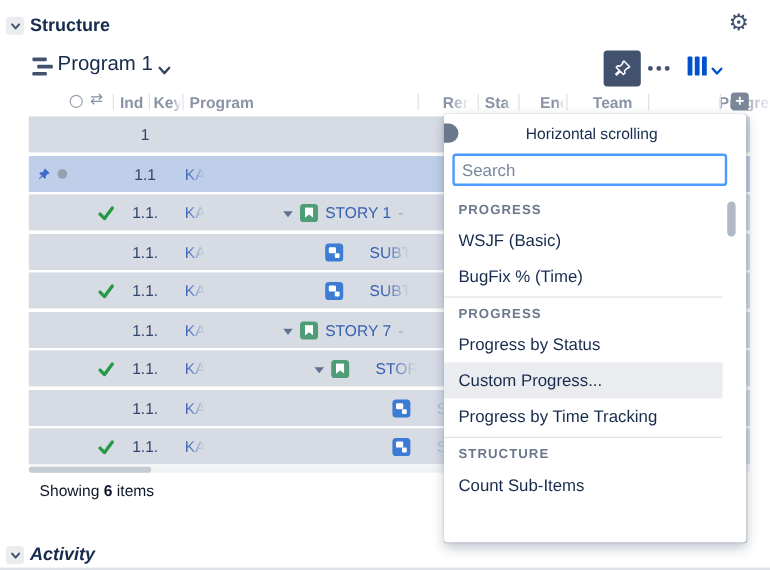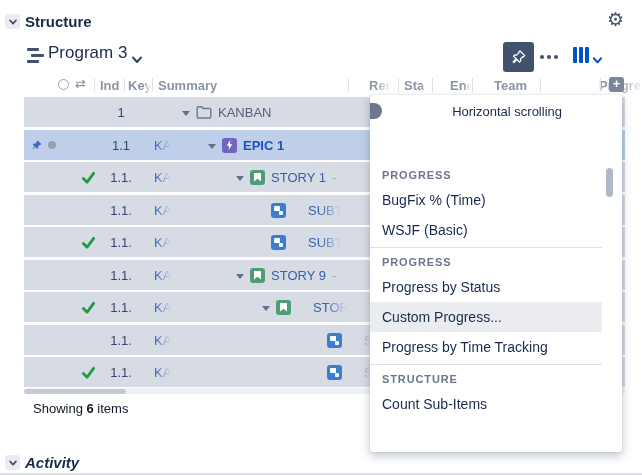--- a/index.html
+++ b/index.html
@@ -101,21 +101,21 @@
       </svg>
   </div>
   <div class="abs sec-title" style="left:25px;top:13px;">Structure</div>
   <div class="abs gear" style="left:607px;top:10px;">⚙</div>
 
   <div class="abs board-icon" style="left:27px;top:47px;">
     <i style="left:0;top:1px;width:12px;"></i>
     <i style="left:4px;top:7px;width:13px;"></i>
     <i style="left:0;top:13px;width:12px;"></i>
   </div>
-  <div class="abs board-title" style="left:48px;top:43px;">Program 3</div>
+  <div class="abs board-title" style="left:48px;top:43px;">Program 1</div>
   <div class="abs" style="left:131px;top:51px;">
     <svg width="12" height="10" viewBox="0 0 12 10">
         <path d="M2 2.5l4 4.5 4-4.5" fill="none" stroke="#344563" stroke-width="2" stroke-linecap="round" stroke-linejoin="round"></path>
       </svg>
   </div>
 
   <div class="abs pin-btn" style="left:503px;top:42px;">
     <svg width="17" height="17" viewBox="0 0 24 24">
       <path d="M14.6 3.2l6.2 6.2-1.8 1.8-1-.3-3.2 3.2.4 2.6-1.8 1.8-3.7-3.7-4.2 4.2-1-1 4.2-4.2-3.7-3.7 1.8-1.8 2.6.4 3.2-3.2-.3-1 1.8-1.8z" fill="none" stroke="#fff" stroke-width="1.8" stroke-linejoin="round"></path>
     </svg>
@@ -133,68 +133,54 @@
   <div class="abs" style="left:592px;top:51px;">
     <svg width="11" height="9" viewBox="0 0 12 10">
         <path d="M2 2.5l4 4.5 4-4.5" fill="none" stroke="#0052CC" stroke-width="2.2" stroke-linecap="round" stroke-linejoin="round"></path>
       </svg>
   </div>
 
   <div class="abs circle-ic" style="left:58px;top:79px;"></div>
   <div class="abs swap-ic" style="left:75px;top:76px;">⇄</div>
   <div class="abs ghead-label fade2" style="left:100px;top:78px;width:39px;">Ind</div>
   <div class="abs ghead-label fade2" style="left:128px;top:78px;width:23px;">Key</div>
-  <div class="abs ghead-label" style="left:158px;top:78px;">Summary</div>
+  <div class="abs ghead-label" style="left:158px;top:78px;">Program</div>
   <div class="abs ghead-label fade" style="left:353px;top:78px;width:24px;">Rem</div>
   <div class="abs ghead-label fade2" style="left:404px;top:78px;width:24px;">Sta</div>
   <div class="abs ghead-label fade2" style="left:450px;top:78px;width:20px;">End</div>
   <div class="abs ghead-label" style="left:494px;top:78px;">Team</div>
   <div class="abs ghead-label fade2" style="left:551px;top:78px;width:46px;padding-left:48px;">Progre</div>
   <div class="abs gsep" style="left:94px;"></div>
     <div class="abs gsep" style="left:124px;"></div>
   <div class="abs gsep" style="left:152px;"></div>
     <div class="abs gsep" style="left:348px;"></div>
   <div class="abs gsep" style="left:398px;"></div>
     <div class="abs gsep" style="left:432px;"></div>
   <div class="abs gsep" style="left:472px;"></div>
     <div class="abs gsep" style="left:540px;"></div>
   <div class="abs gsep" style="left:600px;"></div>
   <div class="abs addcol" style="left:609px;top:77px;">+</div>
 
   <div class="abs" id="grid">
 
     <div class="row" style="top:0;">
       <div class="cell c-ind">1</div>
-      <div class="cell sum in0">
-        <span class="chev"></span>
-        <svg width="16" height="14" viewBox="0 0 16 14">
-            <path d="M1.2 11.8V3c0-.7.5-1.2 1.2-1.2h3.2l1.6 1.7h6.4c.7 0 1.2.5 1.2 1.2v7.1c0 .7-.5 1.2-1.2 1.2H2.4c-.7 0-1.2-.5-1.2-1.2z" fill="none" stroke="#6b7a95" stroke-width="1.4"></path>
-          </svg>
-        <span class="stext s-folder">KANBAN</span>
-      </div>
     </div>
 
     <div class="row sel" style="top:33px;">
       <div class="cell c-pin">
         <svg width="13" height="13" viewBox="0 0 24 24">
             <path d="M14.6 3.2l6.2 6.2-1.8 1.8-1-.3-3.2 3.2.4 2.6-1.8 1.8-3.7-3.7-4.2 4.2-1-1 4.2-4.2-3.7-3.7 1.8-1.8 2.6.4 3.2-3.2-.3-1 1.8-1.8z" fill="#3f6acc"></path>
           </svg>
       </div>
       <div class="cell c-dot">
           <span class="dot"></span>
         </div>
       <div class="cell c-ind">1.1</div>
       <div class="cell c-key fade">KA</div>
-      <div class="cell sum in1">
-        <span class="chev"></span>
-        <span class="ticon t-epic">
-            <span class="bolt"></span>
-          </span>
-        <span class="stext s-epic">EPIC 1</span>
-      </div>
     </div>
 
     <div class="row" style="top:65px;">
       <div class="cell c-check">
         <svg width="15" height="13" viewBox="0 0 16 14">
             <path d="M2.5 8l4 4 7-9.5" fill="none" stroke="#259a44" stroke-width="3" stroke-linecap="round" stroke-linejoin="round"></path>
           </svg>
       </div>
       <div class="cell c-ind fade2">1.1.</div>
       <div class="cell c-key fade">KA</div>
@@ -238,21 +224,21 @@
     </div>
 
     <div class="row" style="top:163px;">
       <div class="cell c-ind fade2">1.1.</div>
       <div class="cell c-key fade">KA</div>
       <div class="cell sum in2">
         <span class="chev"></span>
         <span class="ticon t-story">
             <span class="bmark"></span>
           </span>
-        <span class="stext s-story">STORY 9</span>
+        <span class="stext s-story">STORY 7</span>
         <span class="dash">-</span>
       </div>
     </div>
 
     <div class="row" style="top:195px;">
       <div class="cell c-check">
         <svg width="15" height="13" viewBox="0 0 16 14">
             <path d="M2.5 8l4 4 7-9.5" fill="none" stroke="#259a44" stroke-width="3" stroke-linecap="round" stroke-linejoin="round"></path>
           </svg>
       </div>
@@ -307,28 +293,29 @@
   </div>
 
   <div class="abs sec-toggle" style="left:5px;top:455px;">
     <svg width="10" height="10" viewBox="0 0 12 12">
         <path d="M2.5 4l3.5 4 3.5-4" fill="none" stroke="#42526e" stroke-width="2" stroke-linecap="round" stroke-linejoin="round"></path>
       </svg>
   </div>
   <div class="abs sec-title" style="left:25px;top:454px;font-style:italic;">Activity</div>
 
   <div class="abs" id="panel">
-    <div class="abs toggle-label" style="right:60px;top:9px;">Horizontal scrolling</div>
+    <div class="abs toggle-label" style="right:74px;top:9px;">Horizontal scrolling</div>
     <div class="abs toggle" style="right:18px;top:8px;"></div>
 
+    <input id="searchbox" autofocus="" placeholder="Search" style="">
 
     <div id="plist">
       <div class="psec">PROGRESS</div>
+      <div class="pitem">WSJF (Basic)</div>
       <div class="pitem">BugFix % (Time)</div>
-      <div class="pitem">WSJF (Basic)</div>
       <div class="pdiv"></div>
       <div class="psec">PROGRESS</div>
       <div class="pitem">Progress by Status</div>
       <div class="pitem hl">Custom Progress...</div>
       <div class="pitem">Progress by Time Tracking</div>
       <div class="pdiv"></div>
       <div class="psec">STRUCTURE</div>
       <div class="pitem">Count Sub-Items</div>
     </div>
 

